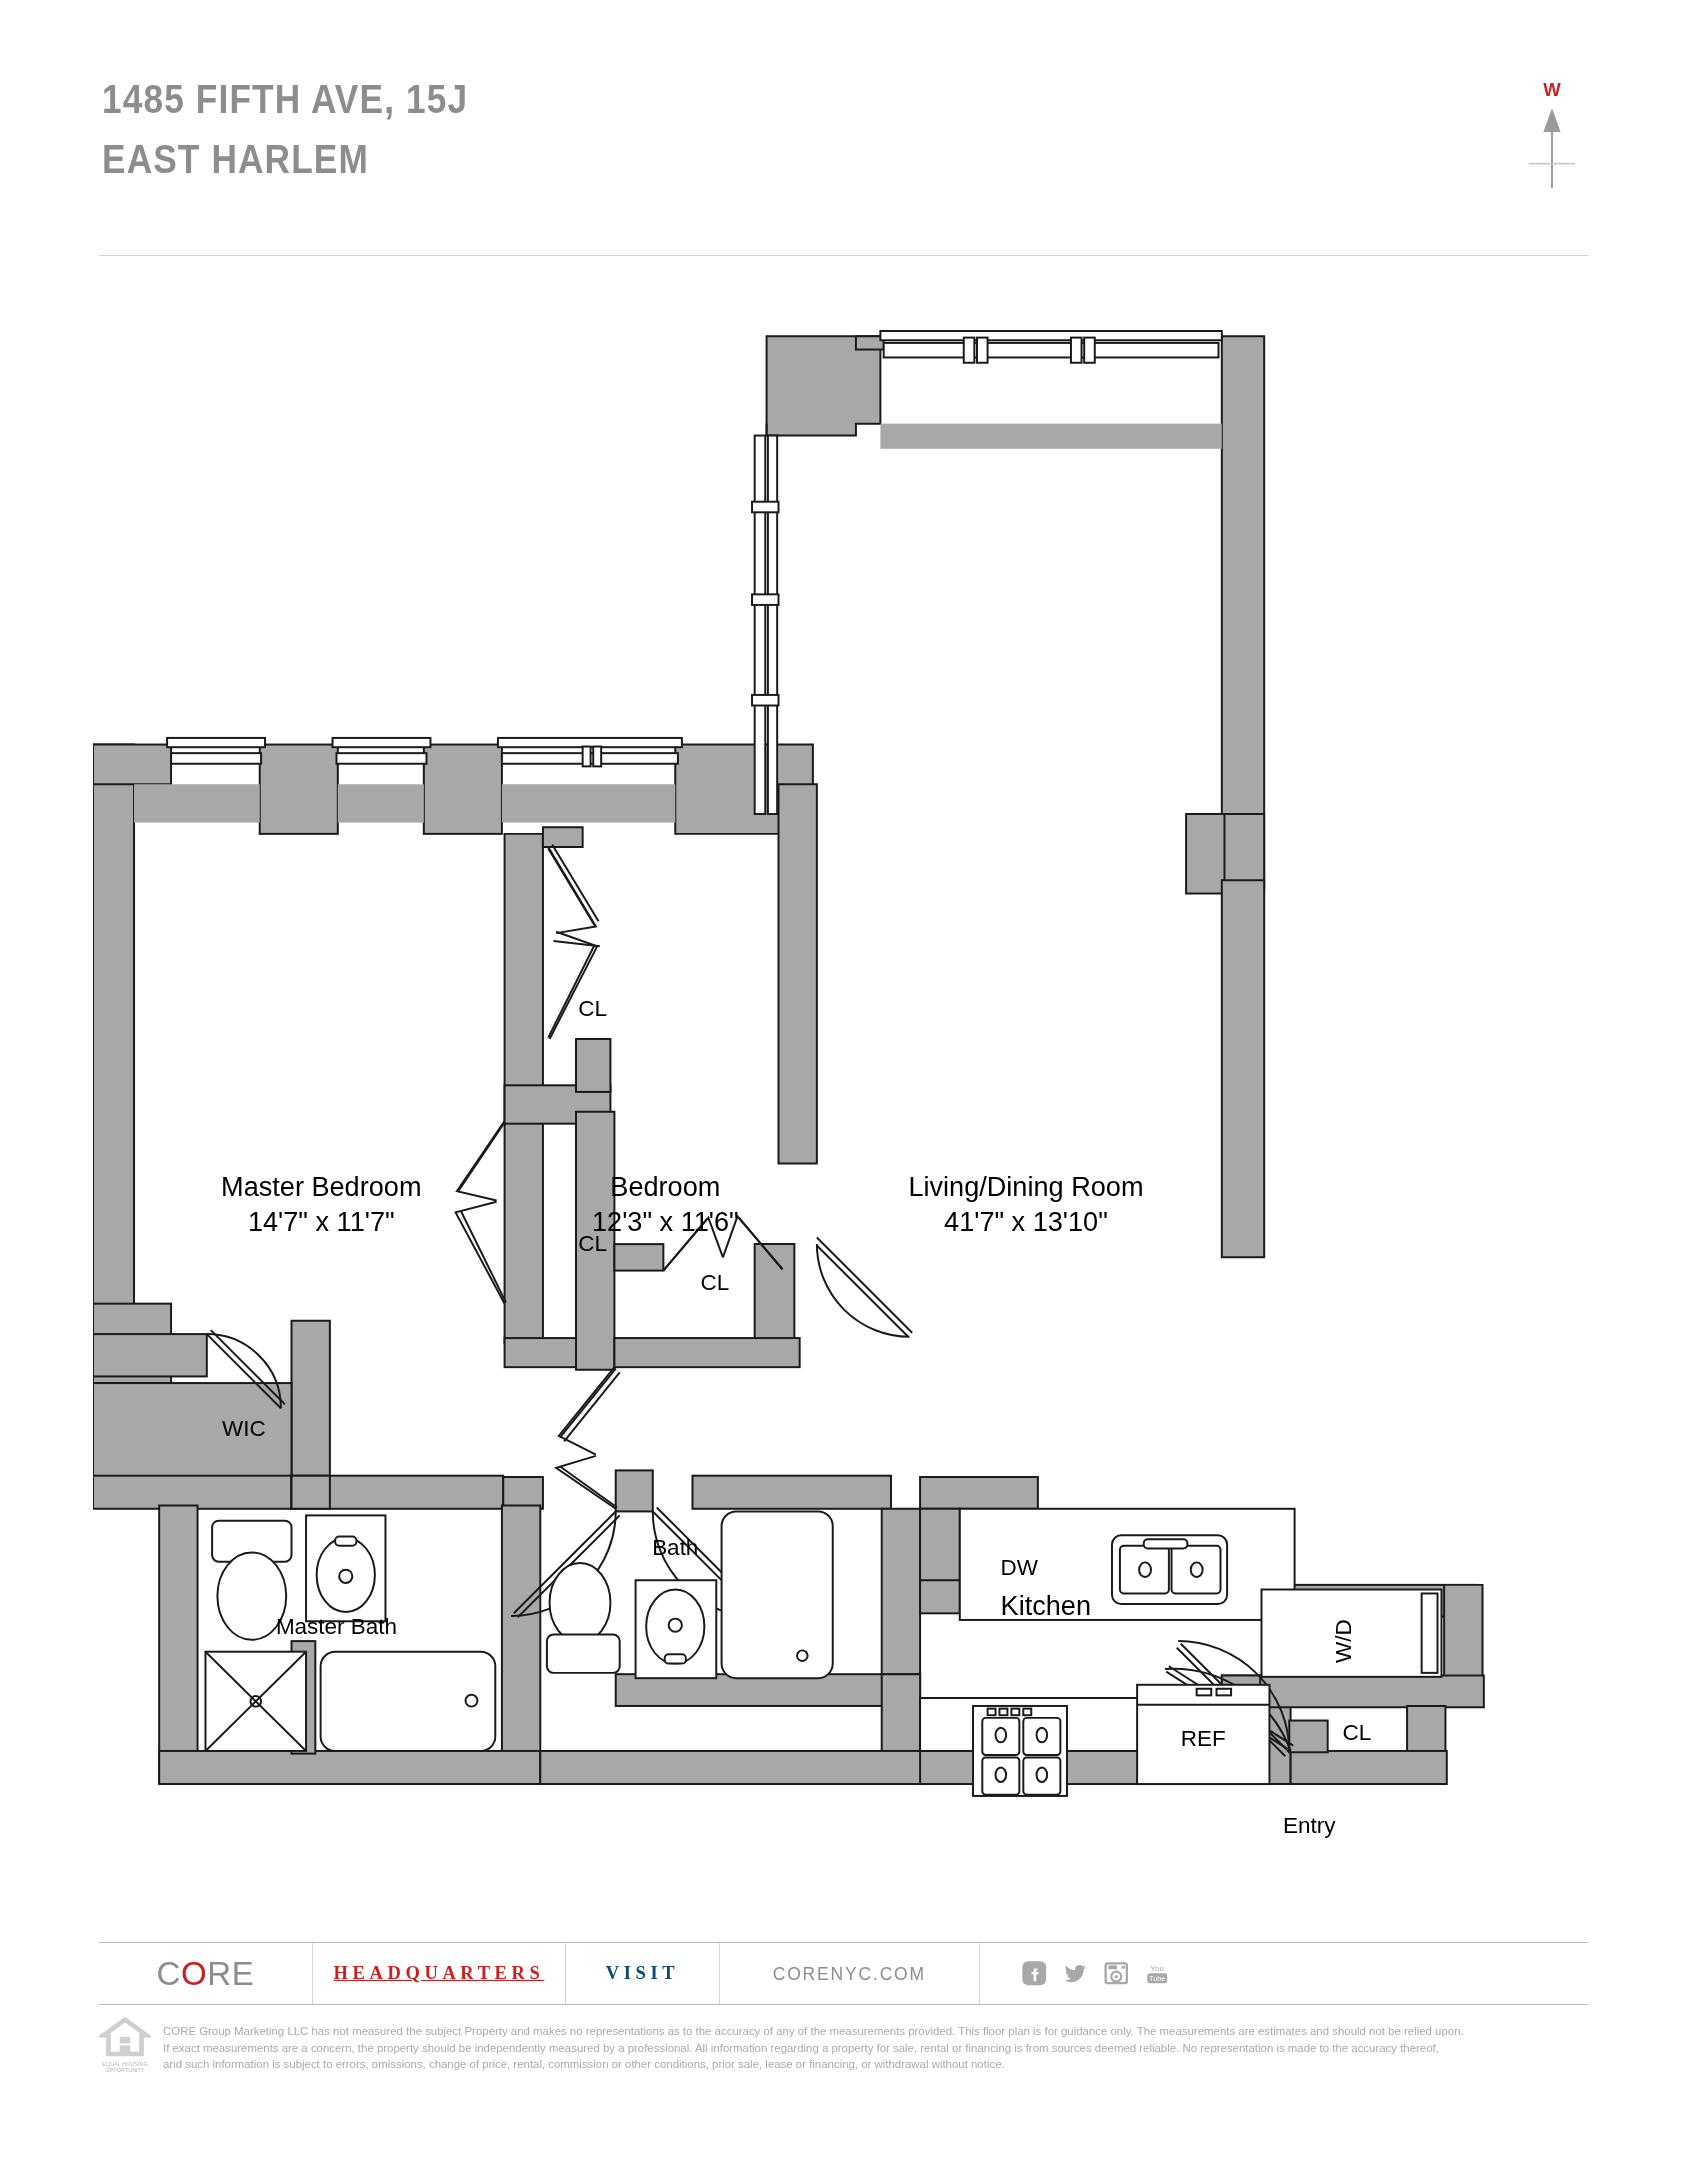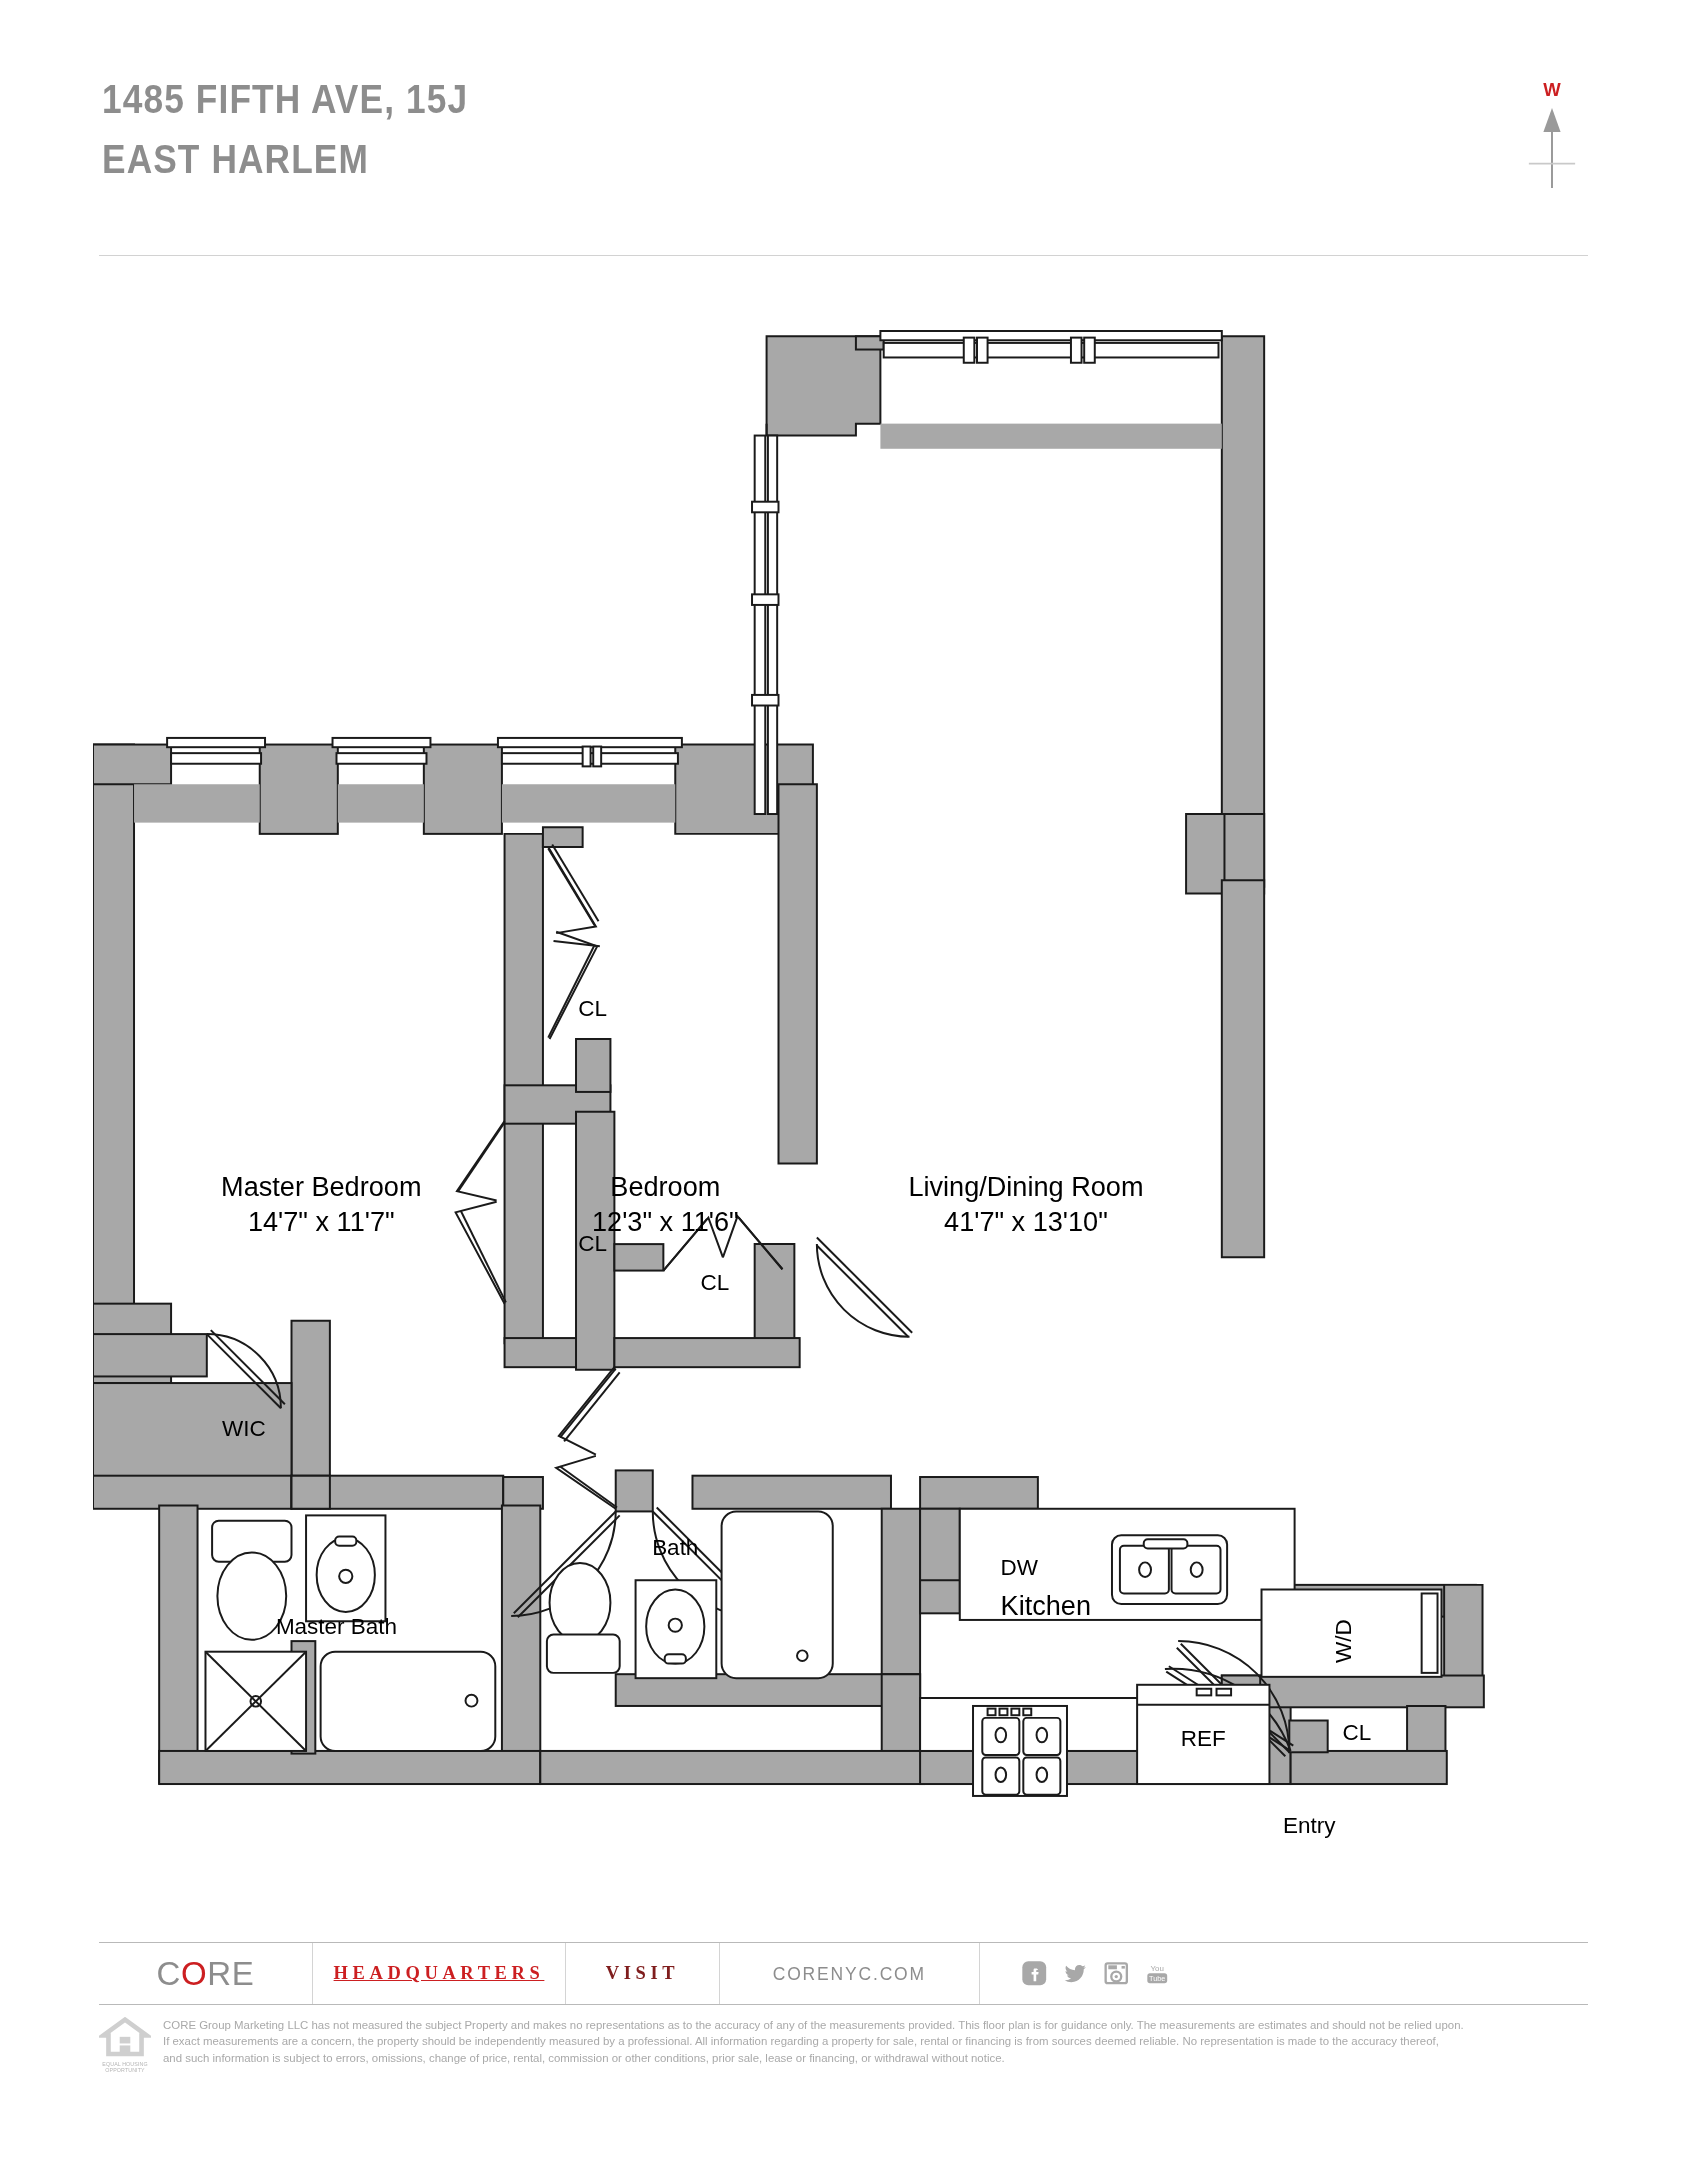--- a/index.html
+++ b/index.html
@@ -69,34 +69,34 @@
   .core-logo .o-red{color:#cc1f21;}
   .hq{
     font-family:"Liberation Serif",serif;color:#cc1f21;
     font-size:18.5px;letter-spacing:4.6px;font-weight:bold;text-decoration:underline;
   }
   .addr{
     font-family:"Liberation Sans",sans-serif;color:#8d8d8d;font-size:18px;
     transform:scaleX(.92);transform-origin:center;white-space:nowrap;
   }
   .visit{
-    font-family:"Liberation Serif",serif;color:#7f1d1d;font-size:18.5px;
+    font-family:"Liberation Serif",serif;color:#0c4a6e;font-size:18.5px;
     letter-spacing:4.6px;font-weight:bold;
   }
   .site{
     font-family:"Liberation Sans",sans-serif;color:#8d8d8d;font-size:19px;
     letter-spacing:2px;transform:scaleX(.92);transform-origin:center;white-space:nowrap;
   }
   .socials{display:flex;align-items:center;gap:14.6px;text-align:center;}
   .soc{width:26.5px;height:26.5px;display:block;}
 
   
   .disclaimer{
     position:absolute;left:99px;top:2017px;width:1489px;
-    display:flex;align-items:flex-start;gap:12px;
+    display:flex;align-items:flex-end;gap:12px;
   }
   .eho{width:52px;flex:0 0 52px;}
   .eho-text{font-size:5.3px;color:#b4b4b4;text-align:center;letter-spacing:0.1px;
             font-family:"Liberation Sans",sans-serif;margin-top:0.7px;}
   .disc-text{
     font-family:"Liberation Sans",sans-serif;
     font-size:11.6px;line-height:1.42;color:#a9a9a9;
     transform:scaleX(.985);transform-origin:left top;
   }
   .disc-text div{white-space:nowrap;}

